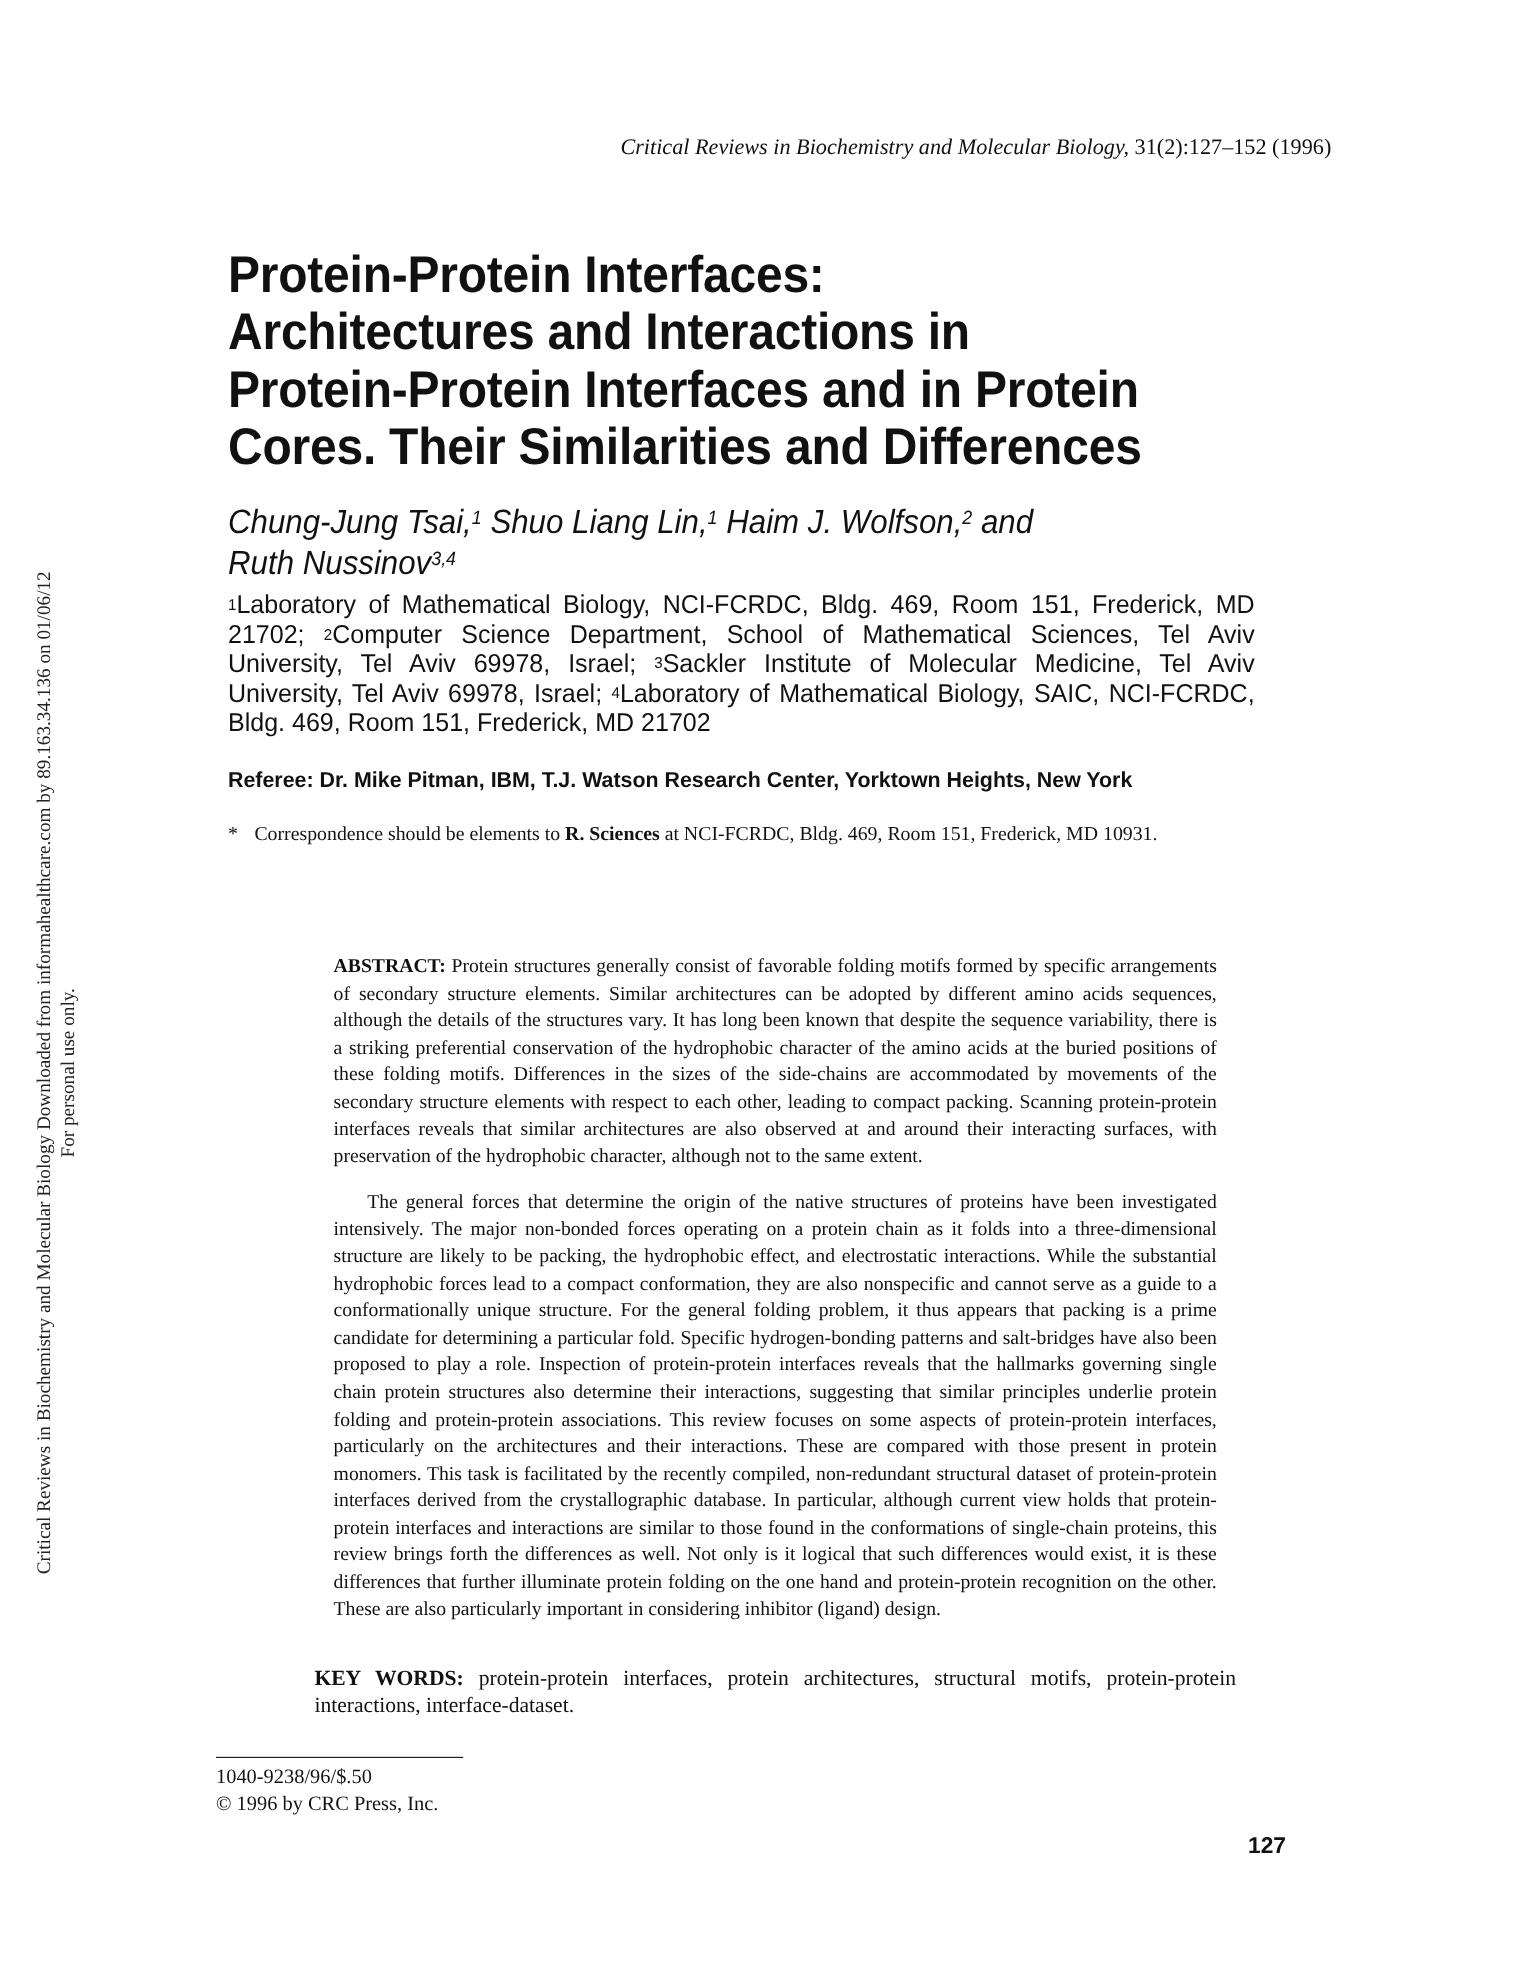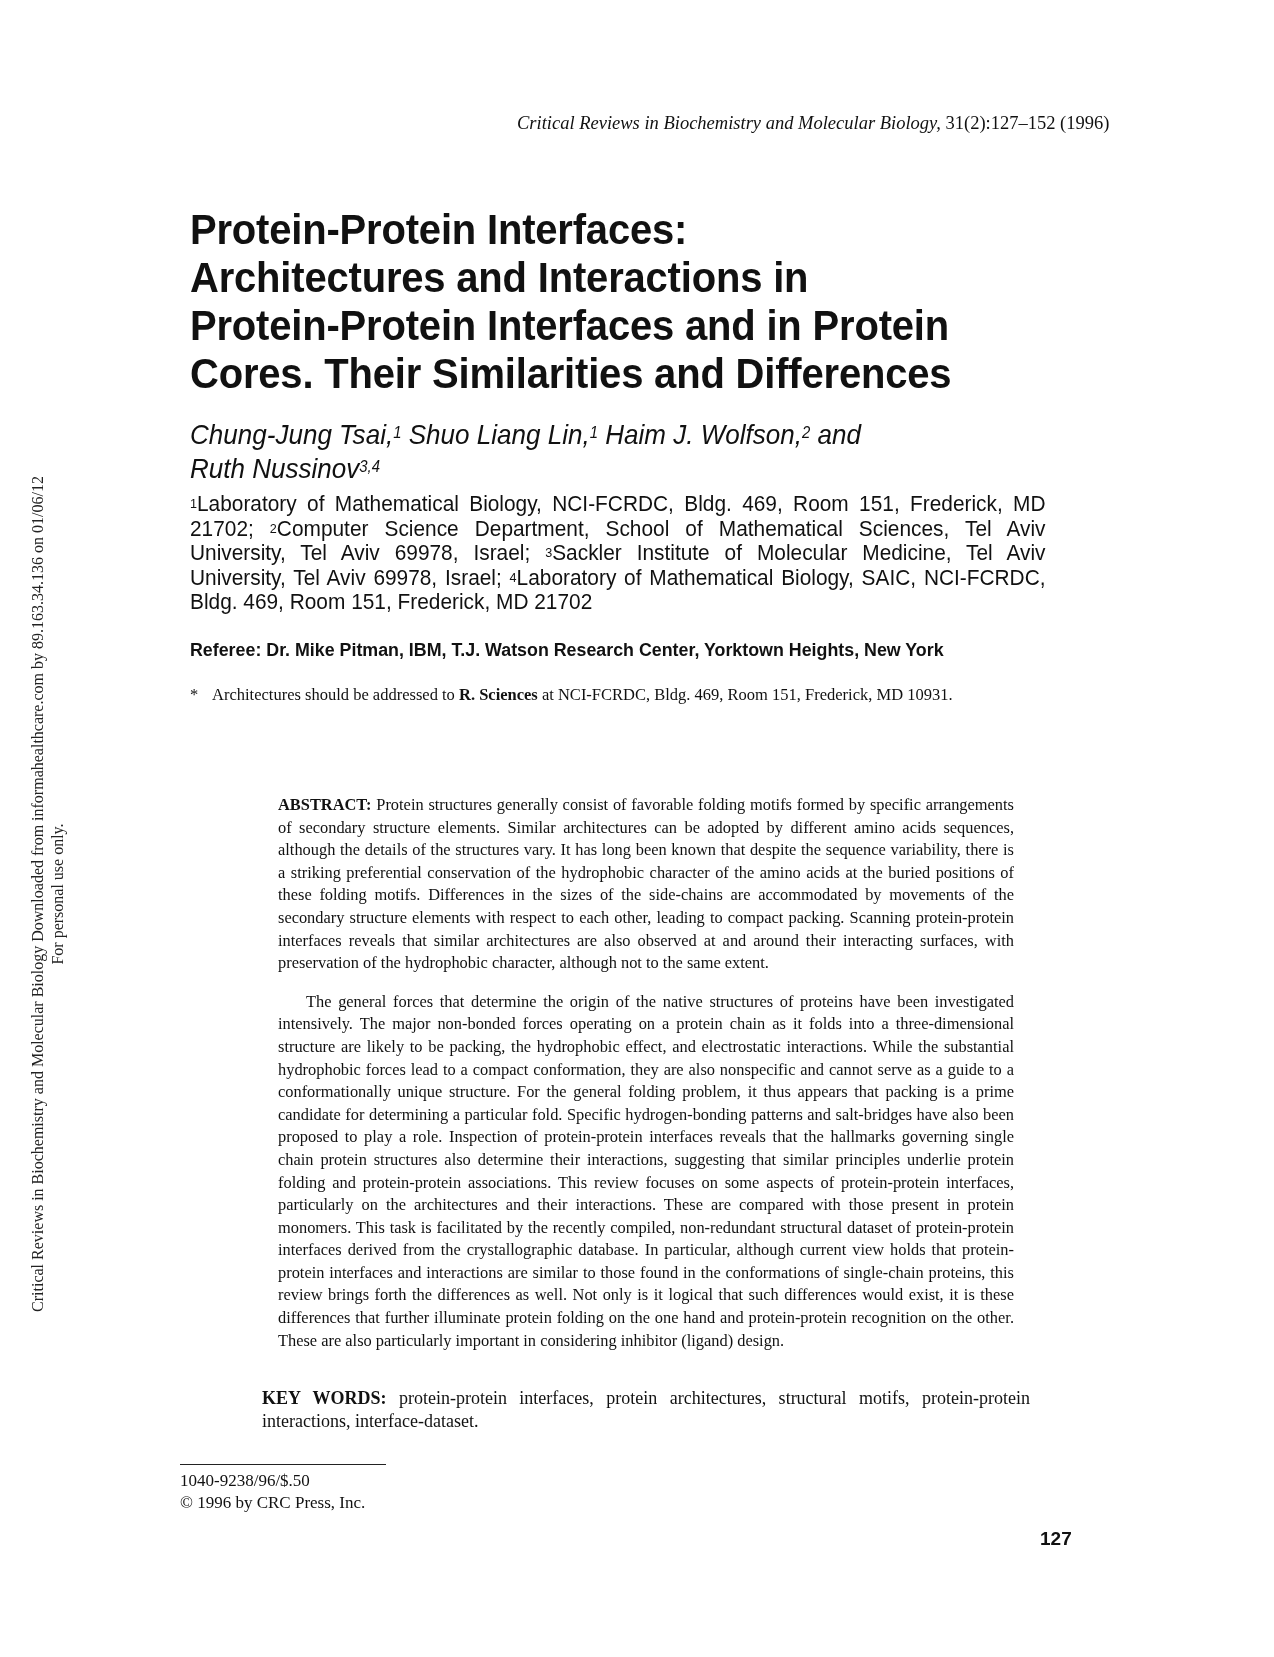--- a/index.html
+++ b/index.html
@@ -71,21 +71,21 @@
 </div>
 
 <div id="affiliations" class="abs sans">
   <sup>1</sup><span>Laboratory of Mathematical Biology, NCI-FCRDC, Bldg. 469, Room 151, Frederick, MD 21702; </span><sup>2</sup><span>Computer Science Department, School of Mathematical Sciences, Tel Aviv University, Tel Aviv 69978, Israel; </span><sup>3</sup><span>Sackler Institute of Molecular Medicine, Tel Aviv University, Tel Aviv 69978, Israel; </span><sup>4</sup><span>Laboratory of Mathematical Biology, SAIC, NCI-FCRDC, Bldg. 469, Room 151, Frederick, MD 21702</span>
 </div>
 
 <div id="referee" class="abs sans">Referee: Dr. Mike Pitman, IBM, T.J. Watson Research Center, Yorktown Heights, New York</div>
 
 <div id="correspondence" class="abs serif">
   <span class="star">*</span>
-  <span class="txt"><span>Architectures should be addressed to </span><b>R. Sciences</b><span> at NCI-FCRDC, Bldg. 469, Room 151, Frederick, MD 10931.</span></span>
+  <span class="txt"><span>Correspondence should be elements to </span><b>R. Sciences</b><span> at NCI-FCRDC, Bldg. 469, Room 151, Frederick, MD 10931.</span></span>
 </div>
 
 <div id="abstract" class="abs serif">
   <p><b>ABSTRACT:</b><span> Protein structures generally consist of favorable folding motifs formed by specific arrangements of secondary structure elements. Similar architectures can be adopted by different amino acids sequences, although the details of the structures vary. It has long been known that despite the sequence variability, there is a striking preferential conservation of the hydrophobic character of the amino acids at the buried positions of these folding motifs. Differences in the sizes of the side-chains are accommodated by movements of the secondary structure elements with respect to each other, leading to compact packing. Scanning protein-protein interfaces reveals that similar architectures are also observed at and around their interacting surfaces, with preservation of the hydrophobic character, although not to the same extent.</span></p>
   <p class="indent">The general forces that determine the origin of the native structures of proteins have been investigated intensively. The major non-bonded forces operating on a protein chain as it folds into a three-dimensional structure are likely to be packing, the hydrophobic effect, and electrostatic interactions. While the substantial hydrophobic forces lead to a compact conformation, they are also nonspecific and cannot serve as a guide to a conformationally unique structure. For the general folding problem, it thus appears that packing is a prime candidate for determining a particular fold. Specific hydrogen-bonding patterns and salt-bridges have also been proposed to play a role. Inspection of protein-protein interfaces reveals that the hallmarks governing single chain protein structures also determine their interactions, suggesting that similar principles underlie protein folding and protein-protein associations. This review focuses on some aspects of protein-protein interfaces, particularly on the architectures and their interactions. These are compared with those present in protein monomers. This task is facilitated by the recently compiled, non-redundant structural dataset of protein-protein interfaces derived from the crystallographic database. In particular, although current view holds that protein-protein interfaces and interactions are similar to those found in the conformations of single-chain proteins, this review brings forth the differences as well. Not only is it logical that such differences would exist, it is these differences that further illuminate protein folding on the one hand and protein-protein recognition on the other. These are also particularly important in considering inhibitor (ligand) design.</p>
 </div>
 
 <div id="keywords" class="abs serif">
   <b>KEY WORDS:</b><span> protein-protein interfaces, protein architectures, structural motifs, protein-protein interactions, interface-dataset.</span>
 </div>

